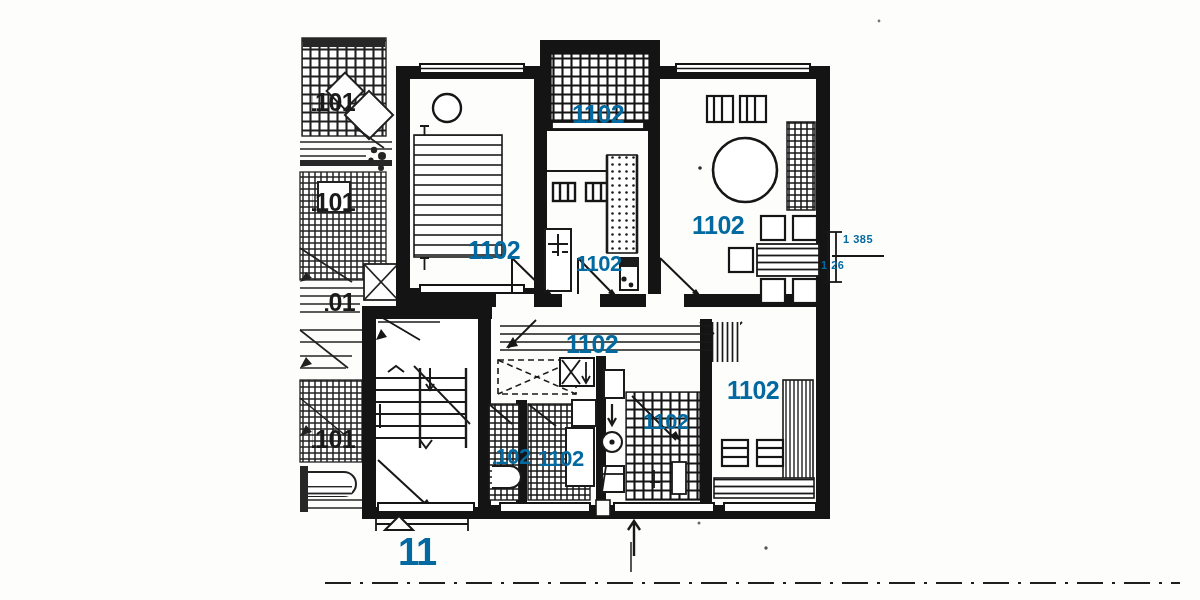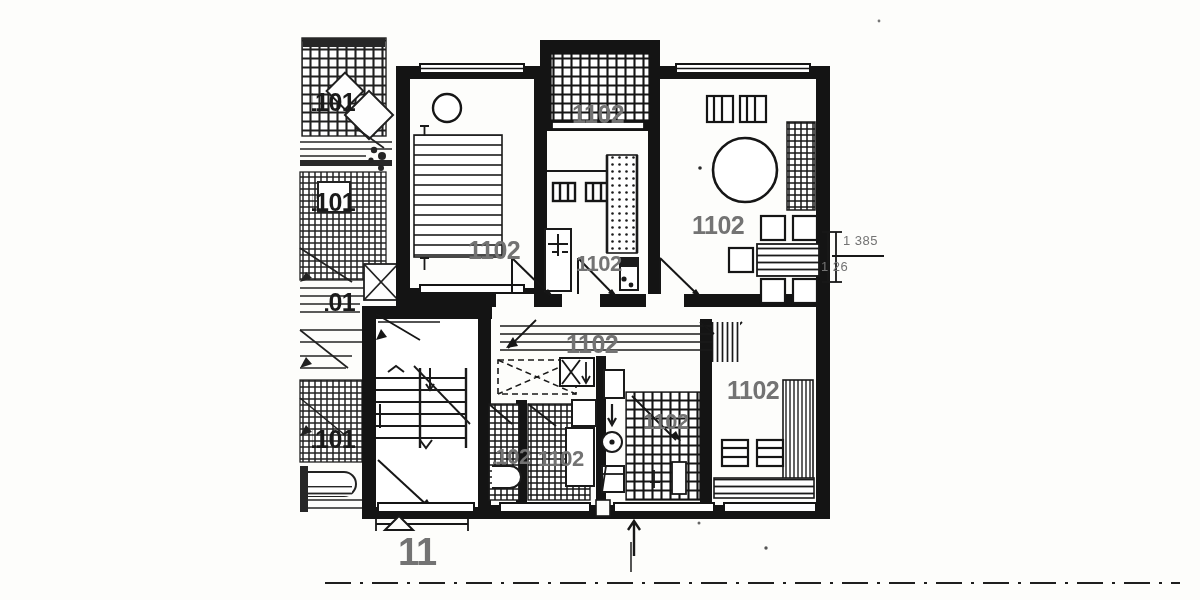--- a/index.html
+++ b/index.html
@@ -1,26 +1,26 @@
 <!DOCTYPE html>
 <html><head>
 <meta charset="utf-8">
 <style>
   html,body{margin:0;padding:0;background:#ffffff;}
   body{width:1200px;height:600px;overflow:hidden;
        font-family:"Liberation Sans",sans-serif;}
   #stage{position:relative;width:1200px;height:600px;background:#fdfdfb;}
   #plan{position:absolute;left:0;top:0;width:1200px;height:600px;}
   .lbl{position:absolute;font-family:"Liberation Sans",sans-serif;
-       color:#737373;font-weight:700;white-space:nowrap;
+       color:#0369a1;font-weight:700;white-space:nowrap;
        letter-spacing:-0.5px;line-height:1;}
   .r1102{font-size:25px;}
   .r1102s{font-size:22px;}
   .r1101{font-size:25px;color:#1a1a1a;}
-  .dimnum{font-size:13px;font-weight:400;letter-spacing:0.5px;}
+  .dimnum{font-size:11px;font-weight:700;letter-spacing:0.5px;}
   .bignum{font-size:38px;font-weight:700;letter-spacing:-1px;}
 </style>
 </head>
 <body>
 
 <div id="stage">
 
   <svg id="plan" viewBox="0 0 1200 600">
     <defs>
 

